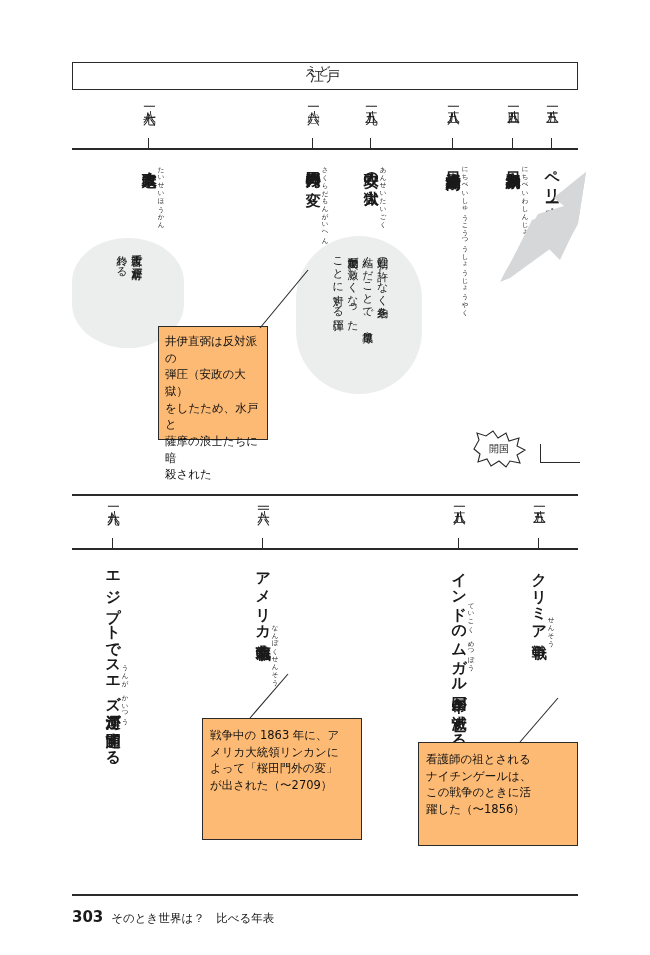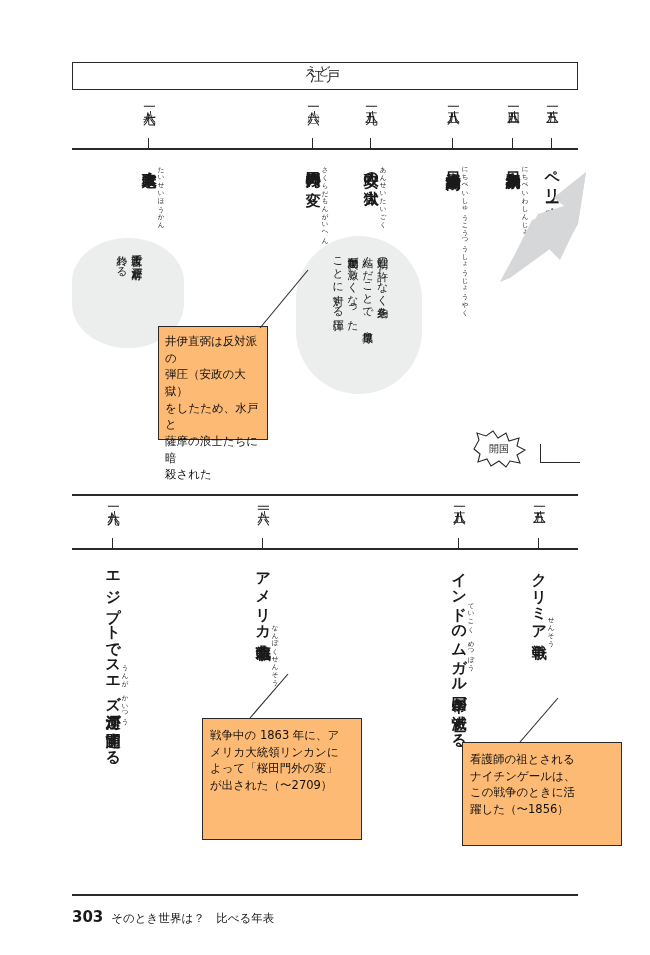--- a/index.html
+++ b/index.html
@@ -222,21 +222,21 @@
   <div class="event vert" style="left:530px;top:562px;">クリミア戦争</div>
   <div class="ruby-col vert" style="left:547px;top:612px;">せんそう</div>
 
   <div class="bubble-rect" style="left:186px;top:718px;width:160px;height:122px;margin-left:16px;">
     <div class="txt" style="padding:8px 7px;"><span>戦争中の 1863 年に、ア</span><br><span>メリカ大統領リンカンに</span><br><span>よって「桜田門外の変」</span><br><span>が出された（〜2709）</span></div>
   </div>
   <svg style="position:absolute;left:248px;top:672px;" width="46" height="50">
     <path d="M2 46 L40 2" stroke="#2a2a2a" stroke-width="1.1" fill="none"></path>
   </svg>
 
-  <div class="bubble-rect" style="left:418px;top:742px;width:160px;height:104px;margin-left:44px;">
+  <div class="bubble-rect" style="left:418px;top:742px;width:160px;height:104px;">
     <div class="txt" style="padding:8px 7px;"><span>看護師の祖とされる</span><br><span>ナイチンゲールは、</span><br><span>この戦争のときに活</span><br><span>躍した（〜1856）</span></div>
   </div>
   <svg style="position:absolute;left:518px;top:696px;" width="46" height="50">
     <path d="M2 46 L40 2" stroke="#2a2a2a" stroke-width="1.1" fill="none"></path>
   </svg>
 
   <div class="rule rule-b"></div>
   <div class="footer">
     <span class="pg">303</span>
     <span>そのとき世界は？　比べる年表</span>

